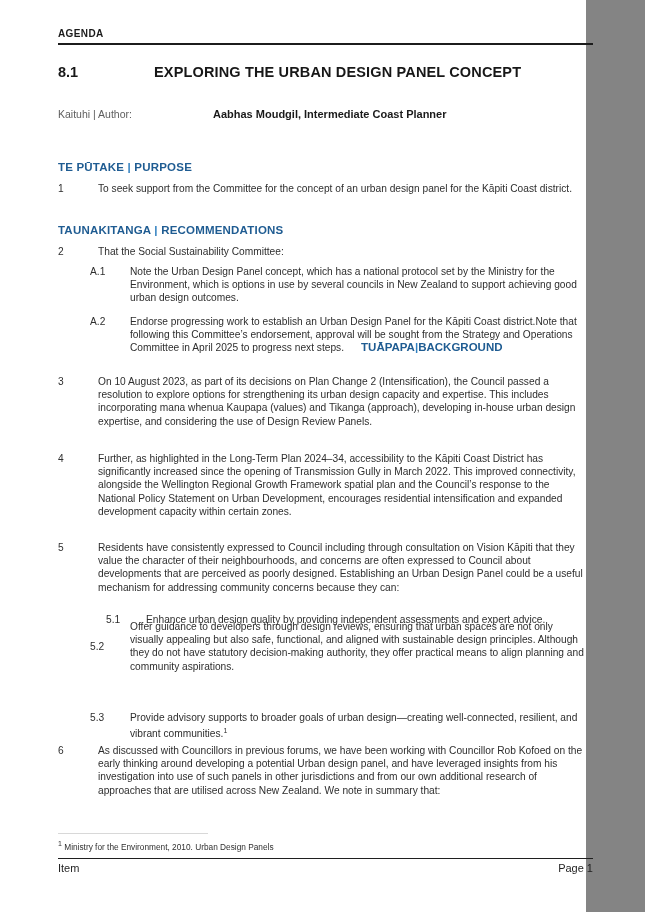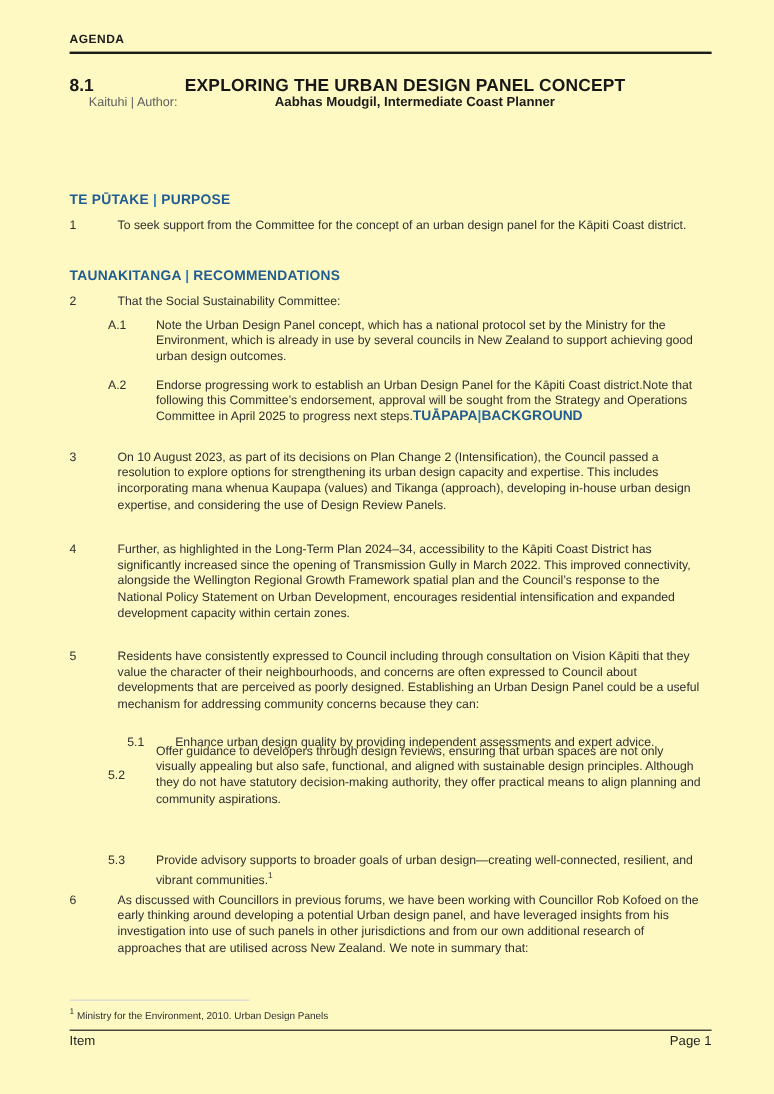--- a/index.html
+++ b/index.html
@@ -10,24 +10,24 @@
   body {
     width: 645px;
     height: 912px;
     background: #848484;
     font-family: "Liberation Sans", sans-serif;
     overflow: hidden;
   }
 
   .page {
     position: relative;
-    width: 645px;
+    width: 586px;
     height: 912px;
     box-sizing: border-box;
-    background: #fef9c3;
+    background: #ffffff;
     text-decoration: underline;
   }
 
   
   .header {
     position: absolute;
     left: 58px;
     top: 28px;
     width: 535px;
   }
@@ -65,23 +65,22 @@
     font-size: 14.5px;
     font-weight: bold;
     color: #171717;
     letter-spacing: 0.15px;
   }
 
   
   .meta {
     position: absolute;
     left: 58px;
-    top: 77px;
+    top: 106px;
     width: 545px;
-    margin-left: 16px;
   }
   .meta-row {
     display: flex;
     align-items: baseline;
     line-height: 16px;
     margin-bottom: 4px;
   }
   .meta-key {
     font-size: 10.5px;
     color: #5e5e5e;
@@ -133,20 +132,21 @@
     flex: 0 0 40px;
   }
   .sub .body {
     flex: 1;
   }
 
   .inline-head {
     color: #1f5c92;
     font-weight: bold;
     font-size: 11.5px;
+    margin-left: 17px;
   }
   .inline-head .sep {
     color: #2f7fbf;
   }
 
   sup {
     font-size: 7px;
     vertical-align: super;
   }
 
@@ -226,21 +226,21 @@
     <span>RECOMMENDATIONS</span>
   </div>
 
   <div class="para" style="left:58px; top:245px; width:528px;">
     <div class="num">2</div>
     <div class="body">That the Social Sustainability Committee:</div>
   </div>
 
   <div class="sub" style="left:90px; top:265px; width:496px;">
     <div class="num">A.1</div>
-    <div class="body">Note the Urban Design Panel concept, which has a national protocol set by the Ministry for the Environment, which is already in use by several councils in New Zealand to support achieving good urban design outcomes.</div>
+    <div class="body">Note the Urban Design Panel concept, which has a national protocol set by the Ministry for the Environment, which is options in use by several councils in New Zealand to support achieving good urban design outcomes.</div>
   </div>
 
   <div class="sub" style="left:90px; top:315px; width:496px;">
     <div class="num">A.2</div>
     <div class="body"><span>Endorse progressing work to establish an Urban Design Panel for the Kāpiti Coast district.Note that following this Committee’s endorsement, approval will be sought from the Strategy and Operations Committee in April 2025 to progress next steps.</span><span class="inline-head"><span>TUĀPAPA</span><span class="sep">|</span><span>BACKGROUND</span></span></div>
   </div>
 
   <div class="para" style="left:58px; top:375px; width:528px;">
     <div class="num">3</div>
     <div class="body">On 10 August 2023, as part of its decisions on Plan Change 2 (Intensification), the Council passed a resolution to explore options for strengthening its urban design capacity and expertise. This includes incorporating mana whenua Kaupapa (values) and Tikanga (approach), developing in-house urban design expertise, and considering the use of Design Review Panels.</div>

